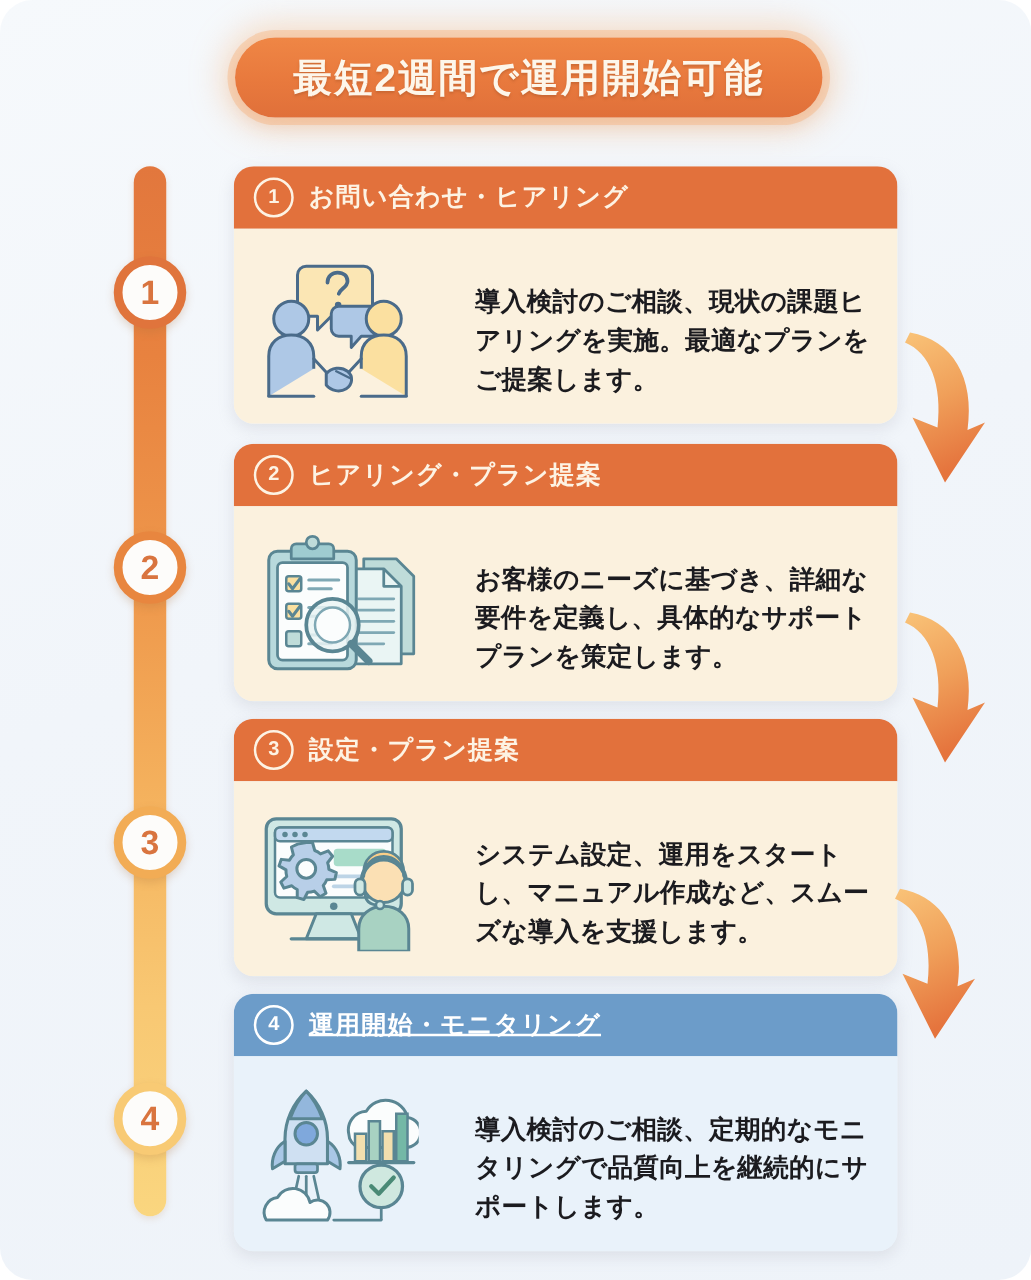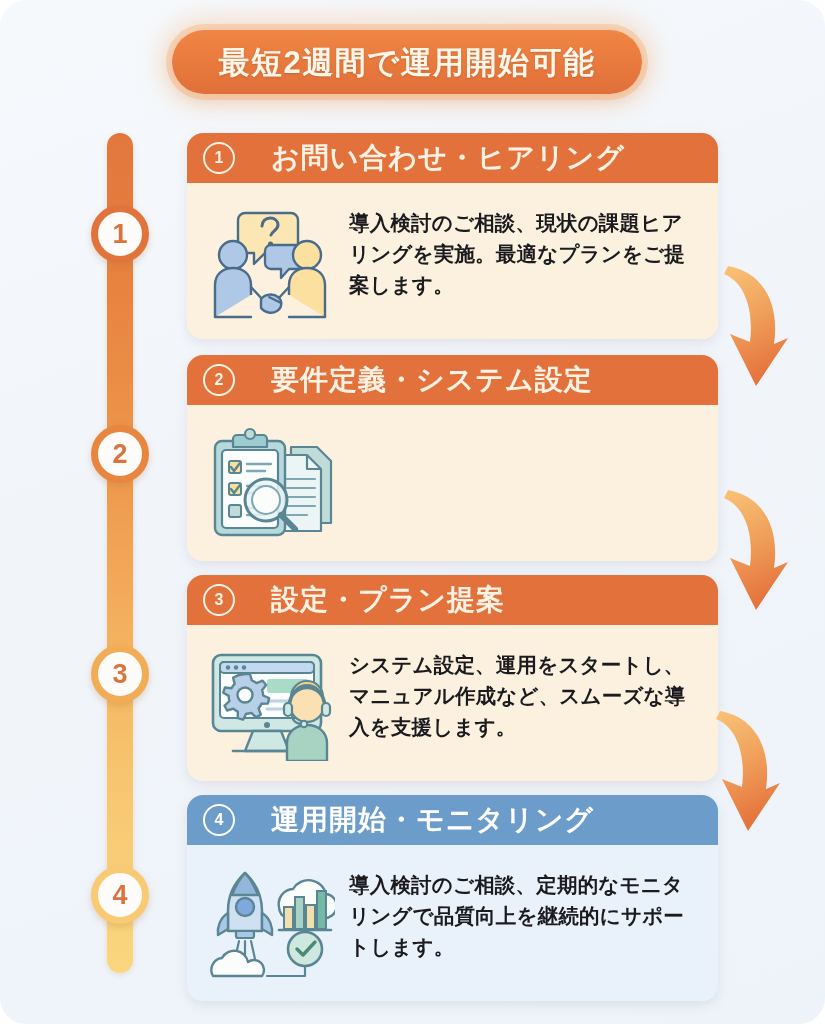--- a/index.html
+++ b/index.html
@@ -20,21 +20,21 @@
     width: 825px;
     height: 1024px;
     background: linear-gradient(160deg, #f6f9fc 0%, #f1f5fa 45%, #eef3f9 100%);
     border-radius: 26px;
     overflow: hidden;
   }
 
   
   #title-banner {
     position: absolute;
-    left: 172px;
+    left: 188px;
     top: 30px;
     width: 470px;
     height: 64px;
     border-radius: 34px;
     background: linear-gradient(180deg, #ef8645 0%, #e8793d 55%, #e0703a 100%);
     box-shadow: 0 0 0 6px rgba(245,170,110,0.35),
                 0 0 26px 10px rgba(245,175,115,0.40),
                 0 6px 14px rgba(200,110,60,0.18);
     display: flex;
     align-items: center;
@@ -127,36 +127,36 @@
     color: #fdf3e4;
     line-height: 1;
     flex: 0 0 auto;
     margin-right: 12px;
   }
   .step-card.blue .head-badge {
     border-color: #ffffff;
     color: #ffffff;
   }
   .head-title {
-    font-size: 28px;
+    font-size: 20px;
     font-weight: bold;
     color: #fdf3e4;
     letter-spacing: 1px;
     line-height: 1;
     white-space: nowrap;
-    margin-left: 24px;
-  }
-  .step-card.blue .head-title { color: #ffffff; }
+  }
+  .step-card.blue .head-title { color: #ffffff; text-decoration: underline; }
 
   .card-body {
     display: flex;
-    align-items: flex-start;
+    align-items: flex-end;
     padding: 18px 18px 20px 18px;
     min-height: 132px;
     box-sizing: border-box;
+    gap: 31px;
   }
   .step-card.orange .card-body { background: #fbf1de; }
   .step-card.blue   .card-body { background: #e9f2fa; }
 
   .card-icon {
     flex: 0 0 auto;
     width: 130px;
     height: 118px;
     margin-right: 14px;
     display: flex;
@@ -237,21 +237,21 @@
           <line x1="84" y1="116" x2="120" y2="116" stroke="#4a6b8a" stroke-width="2.4" stroke-linecap="round"></line>
         </svg>
       </div>
       <div class="card-desc">導入検討のご相談、現状の課題ヒアリングを実施。最適なプランをご提案します。</div>
     </div>
   </div>
 
   <div class="step-card s2 orange">
     <div class="card-head">
       <span class="head-badge">2</span>
-      <span class="head-title">要件定義・システム設定</span>
+      <span class="head-title">ヒアリング・プラン提案</span>
     </div>
     <div class="card-body">
       <div class="card-icon">
         <svg width="130" height="118" viewBox="0 0 130 118">
 
           <path d="M86 24 h26 l14 14 v62 h-40 z" fill="#bfdcd9" stroke="#5a8693" stroke-width="2.2" stroke-linejoin="round"></path>
           <path d="M76 32 h26 l14 14 v62 h-40 z" fill="#eaf5f4" stroke="#5a8693" stroke-width="2.2" stroke-linejoin="round"></path>
           <path d="M102 32 v14 h14" fill="none" stroke="#5a8693" stroke-width="2.2" stroke-linejoin="round"></path>
           <g stroke="#7fa8b4" stroke-width="2.2" stroke-linecap="round">
             <line x1="82" y1="56" x2="110" y2="56"></line>
@@ -278,20 +278,21 @@
             <line x1="42" y1="70" x2="60" y2="70"></line>
             <line x1="42" y1="85" x2="66" y2="85"></line>
             <line x1="42" y1="92" x2="60" y2="92"></line>
           </g>
 
           <circle cx="61" cy="77" r="21" fill="#eaf5f4" fill-opacity="0.85" stroke="#5a8693" stroke-width="3"></circle>
           <circle cx="61" cy="77" r="14" fill="#fbfdfd" stroke="#7fa8b4" stroke-width="2"></circle>
           <line x1="76" y1="92" x2="90" y2="106" stroke="#5a8693" stroke-width="6" stroke-linecap="round"></line>
         </svg>
       </div>
+      <div class="card-desc">お客様のニーズに基づき、詳細な要件を定義し、具体的なサポートプランを策定します。</div>
     </div>
   </div>
 
   <div class="step-card s3 orange">
     <div class="card-head">
       <span class="head-badge">3</span>
       <span class="head-title">設定・プラン提案</span>
     </div>
     <div class="card-body">
       <div class="card-icon">

